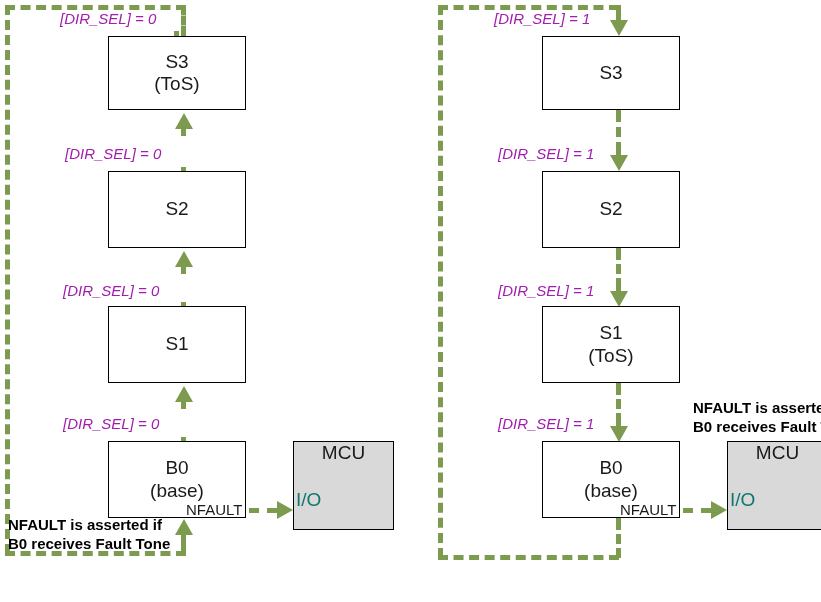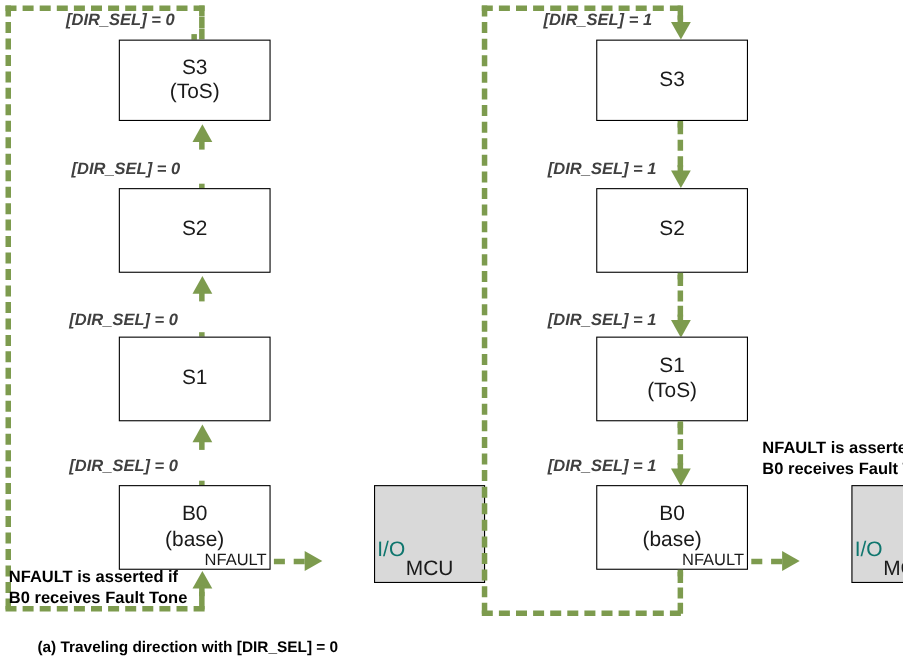--- a/index.html
+++ b/index.html
@@ -16,22 +16,22 @@
   .node{
     position:absolute;box-sizing:border-box;
     border:1.5px solid #000000;background:#ffffff;
     display:flex;flex-direction:column;align-items:center;justify-content:center;
     font-size:19px;color:#1a1a1a;line-height:1.18;
   }
   .node .sub{font-size:19px;}
   .mcu{
     position:absolute;box-sizing:border-box;
     border:1.5px solid #000000;background:#d9d9d9;
-    display:flex;align-items:flex-end;justify-content:center;
-    font-size:19px;color:#1a1a1a;margin-left:47px;
+    display:flex;align-items:flex-start;justify-content:center;
+    font-size:19px;color:#1a1a1a;
   }
   .io-label{
     position:absolute;font-size:19px;color:#0f766e;left:2px;bottom:18px;
   }
   .nfault-pin{
     position:absolute;font-size:15px;color:#1a1a1a;
   }
 
   
   .vdash{
@@ -53,23 +53,22 @@
   }
   .arrow-right{
     position:absolute;width:0;height:0;
     border-top:9px solid transparent;border-bottom:9px solid transparent;
     border-left:16px solid #7d9b4e;
   }
   .dot{position:absolute;width:5px;height:6px;background:#7d9b4e;}
 
   
   .dirsel{
-    position:absolute;font-style:italic;font-size:15px;color:#404040;
+    position:absolute;font-style:italic;font-size:15px;color:#a21caf;
     white-space:nowrap;
-    font-weight:bold;
   }
   .note{
     position:absolute;font-weight:bold;font-size:15px;color:#000000;
     line-height:1.25;white-space:nowrap;
   }
   .caption{
     position:absolute;font-weight:bold;font-size:14px;color:#000000;
     white-space:nowrap;
   }
 </style>
@@ -132,21 +131,20 @@
   <div class="mcu" style="left:293px;top:441px;width:101px;height:89px;">
     <span>MCU</span>
     <span class="io-label">I/O</span>
   </div>
 
   <div class="note" style="left:8px;top:516px;">
     <div>NFAULT is asserted if</div>
     <div>B0 receives Fault Tone</div>
   </div>
 
-  <div class="caption" style="left:34px;top:580px;">(a) Traveling direction with [DIR_SEL] = 0</div>
 </div>
 
 <div class="panel" id="panel-b">
 
   <div class="hdash" style="left:28px; top:555px; width:181px;"></div>
   <div class="vdash" style="left:28px; top:5px;   height:553px;"></div>
   <div class="hdash" style="left:28px; top:5px;   width:181px;"></div>
   <div class="vdash" style="left:206px;top:5px;   height:13px;"></div>
   <div class="vline-solid" style="left:206px;top:14px;height:10px;"></div>
   <div class="arrow-down" style="left:200px;top:20px;"></div>

